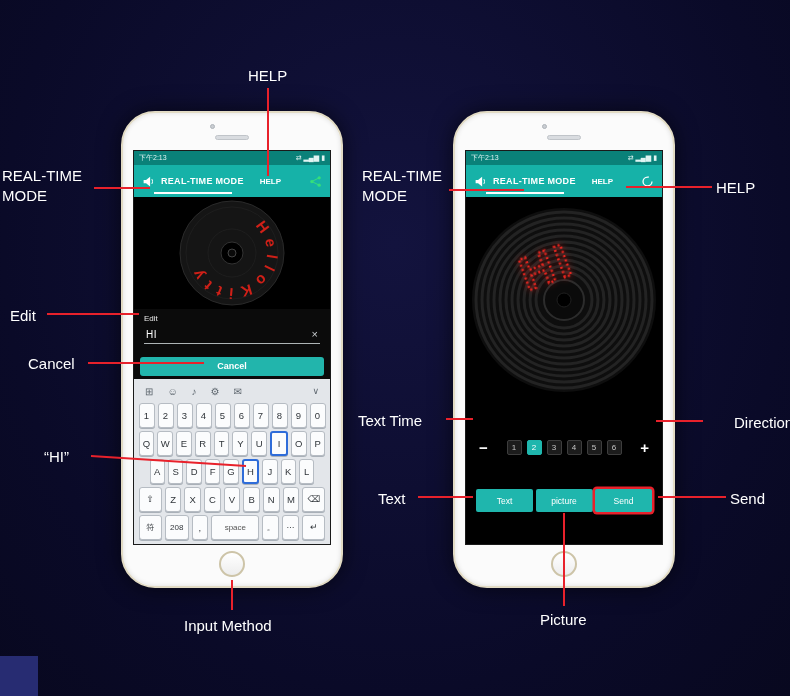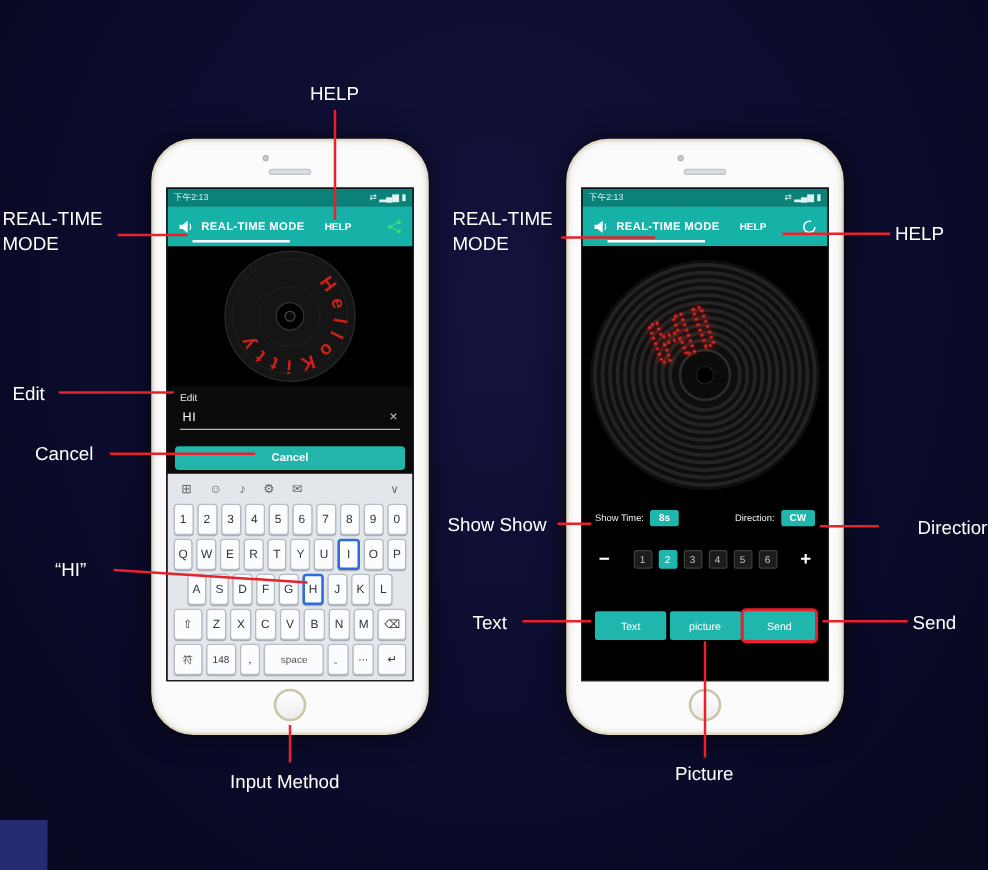--- a/index.html
+++ b/index.html
@@ -197,21 +197,21 @@
           <span class="key">X</span>
           <span class="key">C</span>
           <span class="key">V</span>
           <span class="key">B</span>
           <span class="key">N</span>
           <span class="key">M</span>
           <span class="key key-wide">⌫</span>
         </div>
         <div class="krow">
           <span class="key key-wide key-cjk">符</span>
-          <span class="key key-wide key-cjk">148</span>
+          <span class="key key-wide key-cjk">208</span>
           <span class="key">,</span>
           <span class="key key-space">space</span>
           <span class="key key-cjk">。</span>
           <span class="key key-cjk">⋯</span>
           <span class="key key-wide">↵</span>
         </div>
       </div>
     </div>
 
     <div class="home-btn"></div>
@@ -254,27 +254,20 @@
           <circle cx="95" cy="95" r="52" fill="none" stroke="#232323" stroke-width="3"></circle>
           <circle cx="95" cy="95" r="46" fill="none" stroke="#232323" stroke-width="3"></circle>
           <circle cx="95" cy="95" r="40" fill="none" stroke="#232323" stroke-width="3"></circle>
           <circle cx="95" cy="95" r="34" fill="none" stroke="#232323" stroke-width="3"></circle>
           <circle cx="95" cy="95" r="28" fill="none" stroke="#232323" stroke-width="3"></circle>
           <circle cx="95" cy="95" r="20" fill="#0b0b0b" stroke="#2c2c2c" stroke-width="2"></circle>
           <circle cx="95" cy="95" r="7" fill="#000" stroke="#1f1f1f"></circle>
           <text x="58" y="86" transform="rotate(-20 58 86)" font-size="46" font-weight="bold" fill="none" stroke="#e8251f" stroke-width="2.5" stroke-dasharray="2 2.5" letter-spacing="4" style="filter:drop-shadow(0 0 3px rgba(255,40,30,.8))">HI</text>
         </svg>
 
-        <div class="ctrl-row1">
-          <span class="ctrl-label">Show Time:</span>
-          <span class="chip">8s</span>
-          <span class="sp"></span>
-          <span class="ctrl-label">Direction:</span>
-          <span class="chip">CW</span>
-        </div>
 
         <div class="ctrl-row2">
           <span class="minus">−</span>
           <span class="pages">
             <span class="page">1</span>
             <span class="page page-active">2</span>
             <span class="page">3</span>
             <span class="page">4</span>
             <span class="page">5</span>
             <span class="page">6</span>
@@ -310,18 +303,18 @@
   </svg>
 
   <div class="ann" style="left:248px; top:66px;">HELP</div>
   <div class="ann ann-w" style="left:2px; top:166px;">REAL-TIME MODE</div>
   <div class="ann" style="left:10px; top:306px;">Edit</div>
   <div class="ann" style="left:28px; top:354px;">Cancel</div>
   <div class="ann" style="left:44px; top:447px;">“HI”</div>
   <div class="ann" style="left:184px; top:616px;text-align:center;">Input Method</div>
   <div class="ann ann-w" style="left:362px; top:166px;">REAL-TIME MODE</div>
   <div class="ann" style="left:716px; top:178px;">HELP</div>
-  <div class="ann" style="left:358px; top:411px;">Show Show</div>
+  <div class="ann" style="left:358px; top:411px;">Text Time</div>
   <div class="ann" style="left:734px; top:413px;">Direction</div>
   <div class="ann" style="left:378px; top:489px;">Text</div>
   <div class="ann" style="left:730px; top:489px;">Send</div>
   <div class="ann" style="left:540px; top:610px;">Picture</div>
 </div>
 
 </body></html>

